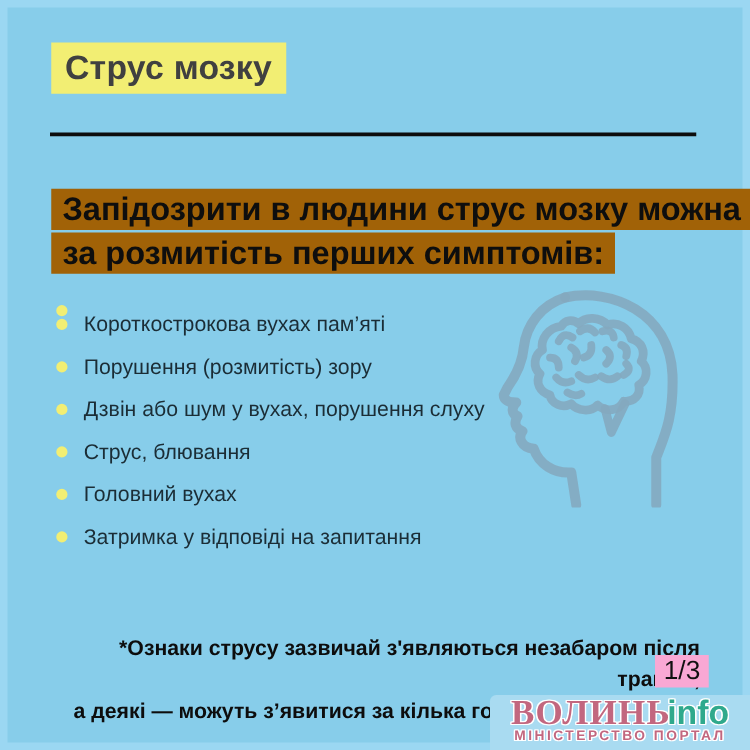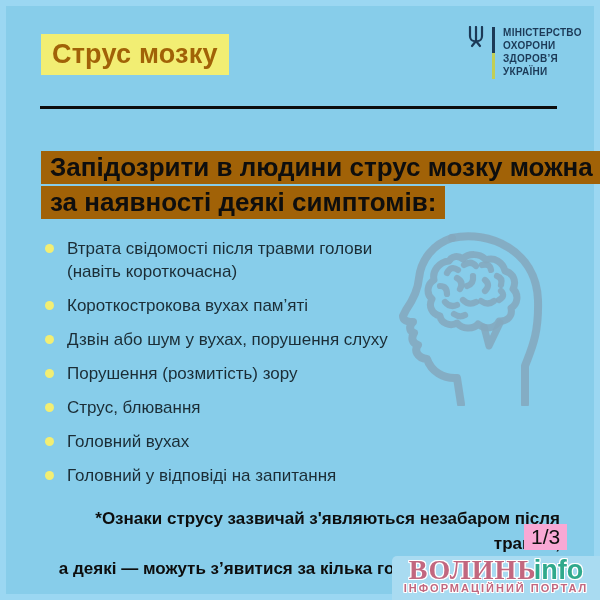--- a/index.html
+++ b/index.html
@@ -4,21 +4,21 @@
 <style>
   html,body { margin:0; padding:0; background:#e8e8e8; }
   .card {
     position:relative; width:600px; height:600px; overflow:hidden;
     background:#87CDEA;
     box-shadow: inset 0 0 0 6px #9BD7F2;
     font-family:"Liberation Sans", sans-serif;
   }
   .title {
     position:absolute; left:41px; top:34px;
-    background:#F2EE73; color:#a16207;
+    background:#F2EE73; color:#404040;
     font-size:27px; font-weight:bold; letter-spacing:0.2px;
     padding:5px 11px; white-space:nowrap;
   }
   .ministry { position:absolute; left:468px; top:26px; display:flex; gap:8px; align-items:flex-start; }
   .min-divider { width:3px; height:52px; margin-top:1px;
     background:linear-gradient(#1C3A57 0 50%, #C2CE55 50% 100%); }
   .min-text { display:flex; flex-direction:column; font-size:10px; font-weight:bold;
     color:#1C3A57; line-height:13px; letter-spacing:0.3px; white-space:nowrap; }
   .rule { position:absolute; left:40px; top:106px; width:517px; height:3px; background:#0D0D0D; }
 
@@ -55,56 +55,36 @@
   .badge { position:absolute; left:524px; top:524px; z-index:3;
     background:#f9a8d4; color:#111111; font-size:21px; padding:1px 7px; }
 </style>
 </head>
 <body>
 
 <div class="card">
 
   <div class="title">Струс мозку</div>
 
-  <div class="ministry">
-    <span>
-      <svg viewBox="0 0 16 22" width="16" height="22">
-        <g fill="none" stroke="#1C3A57" stroke-width="2.2" stroke-linecap="round" stroke-linejoin="round">
-          <path d="M2 1 v9 c0 3 2 5 4 5"></path>
-          <path d="M14 1 v9 c0 3 -2 5 -4 5"></path>
-          <path d="M8 1 v14"></path>
-          <path d="M8 15 l-4 5"></path>
-          <path d="M8 15 l4 5"></path>
-        </g>
-      </svg>
-    </span>
-    <span class="min-divider"></span>
-    <span class="min-text">
-      <span>МІНІСТЕРСТВО</span>
-      <span>ОХОРОНИ</span>
-      <span>ЗДОРОВ’Я</span>
-      <span>УКРАЇНИ</span>
-    </span>
-  </div>
 
   <div class="rule"></div>
 
   <div class="heading">
     <span class="hl">Запідозрити в людини струс мозку можна</span>
-    <span class="hl">за наявності деякі симптомів:</span>
+    <span class="hl">за розмитість перших симптомів:</span>
   </div>
 
   <ul class="symptoms">
-    <li><span class="bullet"></span><span>Втрата свідомості після травми голови (навіть короткочасна)</span></li>
+    <li><span class="bullet"></span></li>
     <li><span class="bullet"></span><span>Короткострокова вухах пам’яті</span></li>
+    <li><span class="bullet"></span><span>Порушення (розмитість) зору</span></li>
     <li><span class="bullet"></span><span>Дзвін або шум у вухах, порушення слуху</span></li>
-    <li><span class="bullet"></span><span>Порушення (розмитість) зору</span></li>
     <li><span class="bullet"></span><span>Струс, блювання</span></li>
     <li><span class="bullet"></span><span>Головний вухах</span></li>
-    <li><span class="bullet"></span><span>Головний у відповіді на запитання</span></li>
+    <li><span class="bullet"></span><span>Затримка у відповіді на запитання</span></li>
   </ul>
 
   <div class="brain-illustration">
     <svg viewBox="0 0 156 178" width="156" height="178">
       <g fill="none" stroke="#84A9BE" stroke-opacity="0.88" stroke-linecap="round" stroke-linejoin="round">
 
         <path stroke-width="8" d="M55 10 C 92 2 139 22 141 72 C 142 107 134 122 128 138 L 128 176"></path>
         <path stroke-width="8" d="M55 10 C 36 16 24 32 22 50 C 21 62 16 72 9 82 L 6 88 C 6 92 10 94 16 94 C 12 98 12 103 17 105 C 14 110 15 115 21 117 C 17 122 20 130 30 131 C 34 143 46 151 60 150 L 64 176"></path>
 
         <path stroke-width="7" d="M52 33 C 42 34 35 43 37 52 C 30 56 29 66 35 71 C 31 78 35 86 43 88 C 44 95 53 99 60 95 C 65 101 76 102 81 96 C 88 102 98 101 102 93 C 110 94 116 88 114 80 C 121 76 122 66 116 61 C 120 53 116 45 108 43 C 106 34 97 29 89 32 C 83 25 71 25 66 31 C 61 27 55 28 52 33 Z"></path>
@@ -135,16 +115,16 @@
     <div>а деякі — можуть з’явитися за кілька годин або навіть днів</div>
   </div>
 
   <div class="badge">1/3</div>
 
   <div class="watermark">
     <div class="wm-row">
       <span class="wm-brand outline-w">ВОЛИНЬ</span>
       <span class="wm-suffix outline-w">info</span>
     </div>
-    <div class="wm-tagline outline-w">ІНФОРМАЦІЙНИЙ ПОРТАЛ</div>
+    <div class="wm-tagline outline-w">МІНІСТЕРСТВО ПОРТАЛ</div>
   </div>
 
 </div>
 
 </body></html>

